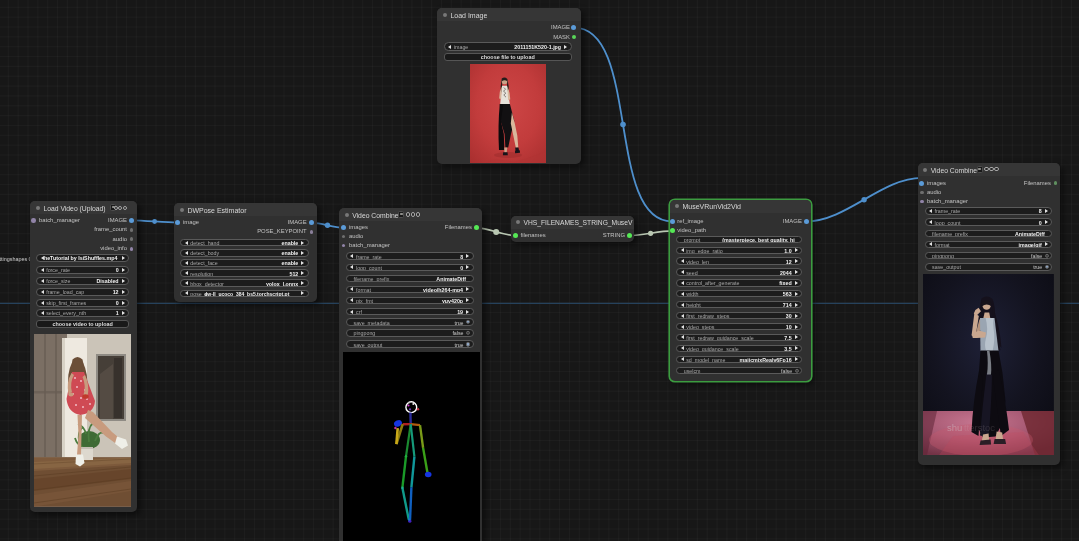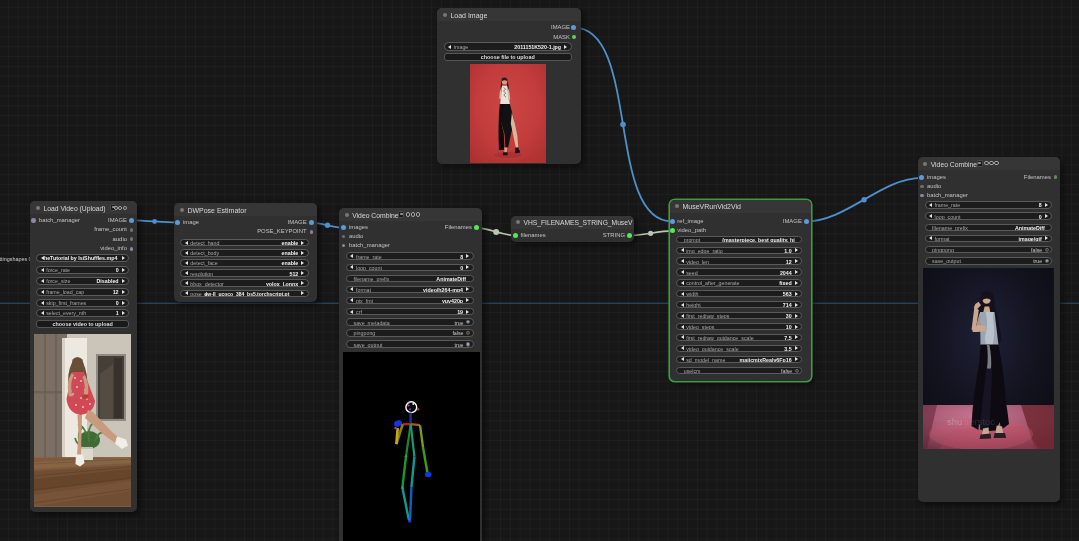--- a/index.html
+++ b/index.html
@@ -444,21 +444,21 @@
       <div class="arr"></div>
       <div class="wl" style="left:9px;top:0.1499999999999999px">sd_model_name</div>
       <div class="wv" style="right:9.5px;top:0.1499999999999999px;">majicmixRealv6Fp16</div>
     </div>
     <div class="w" style="left:6.7000000000000455px;top:167.4px;width:126px;height:7.3px">
       <div class="wl" style="left:6.5px;top:0.1499999999999999px">uselcm</div>
       <div class="wv" style="right:9px;top:0.1499999999999999px;font-weight:normal;color:#c9c9c9">false</div>
       <div class="tog" style="background:#3c3c3c;border:1px solid #666"></div>
     </div>
   </div>
-<div class="node" style="left:917.7px;top:157px;width:142.7px;height:345px;">
+<div class="node" style="left:917.7px;top:163px;width:142.7px;height:302px;">
     <div class="tb" style="height:13px;font-size:6.8px;">
       <div class="tdot"></div>
       <span>Video Combine</span>
     </div>
     <div class="vhsico" style="left:59px;top:3.1px">
       <i></i>
     </div>
     <div class="ring" style="left:66.8px;top:4.2px"></div>
     <div class="ring" style="left:71.8px;top:4.2px"></div>
     <div class="ring" style="left:76.8px;top:4.2px"></div>

